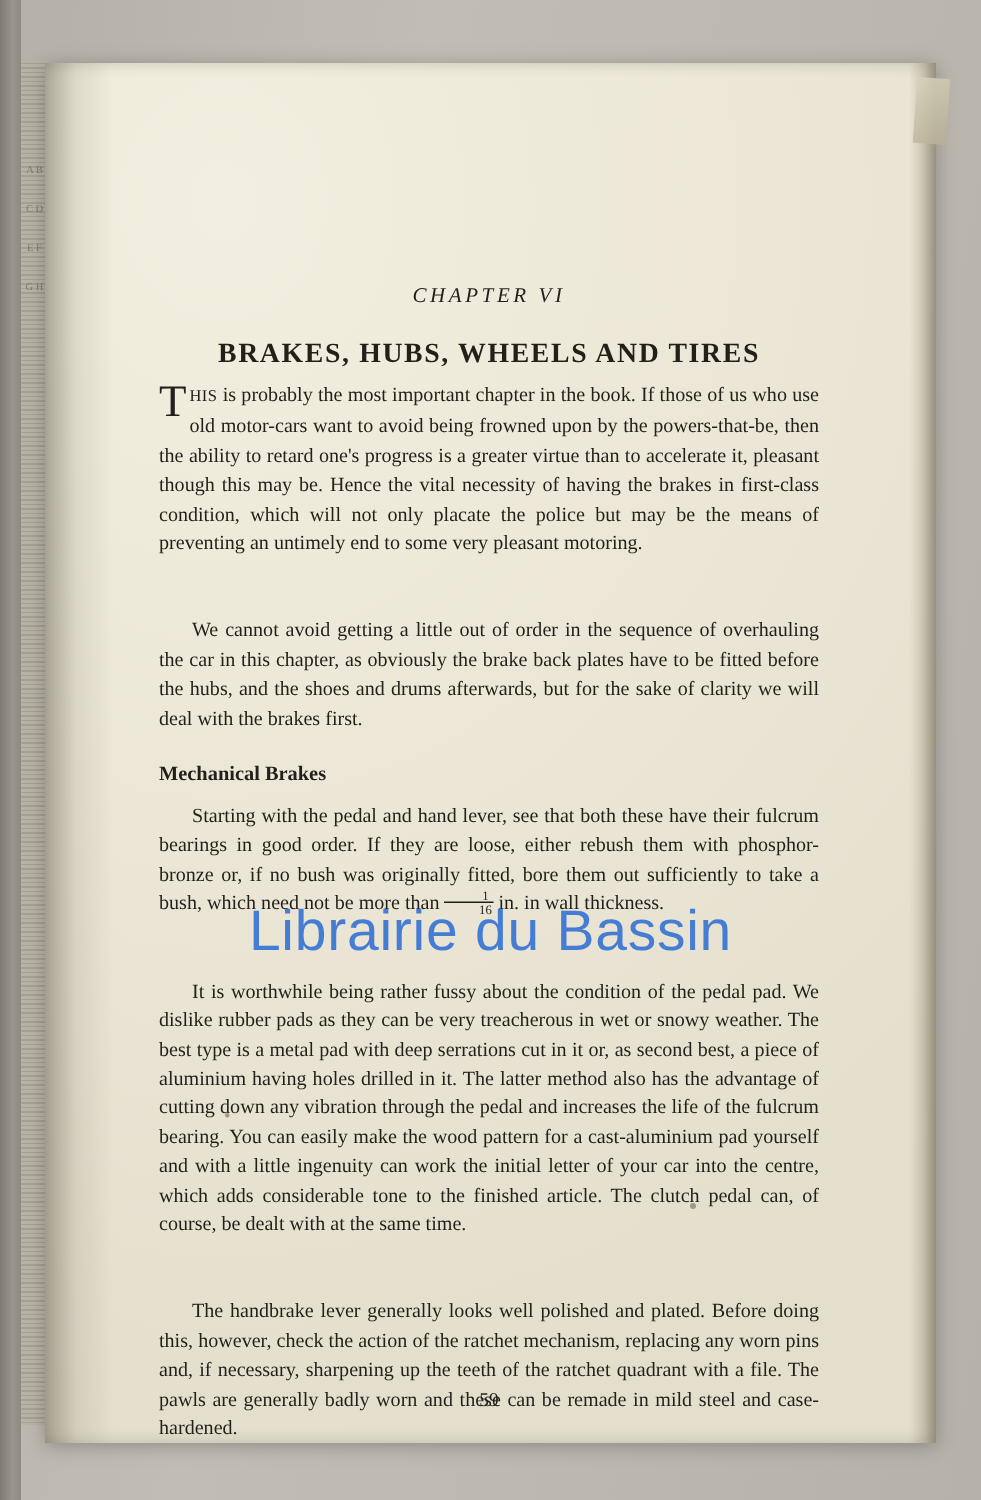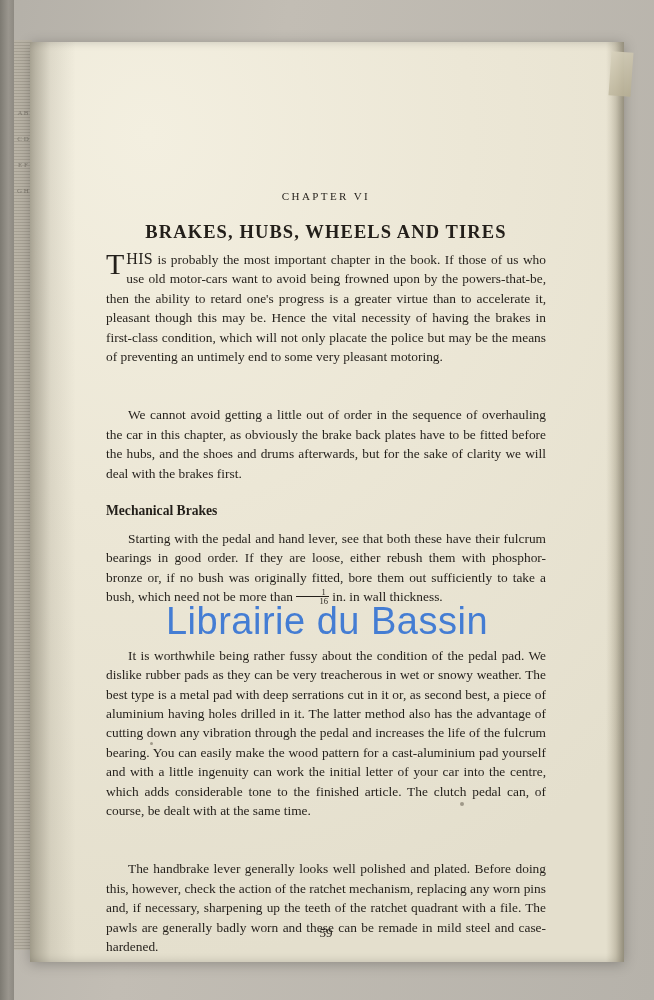--- a/index.html
+++ b/index.html
@@ -79,24 +79,25 @@
   }
   .text-col {
     position: absolute;
     left: 76px;
     top: 148px;
     width: 440px;
     color: #231f1a;
   }
   .chapter-num {
     text-align: center;
-    font-size: 11px;
+    font-size: 14px;
     letter-spacing: 2.4px;
     margin-bottom: 20px;
     font-family: "Liberation Serif", serif;
+    font-style: italic;
   }
   .chapter-title {
     text-align: center;
     font-size: 18.5px;
     font-weight: bold;
     letter-spacing: 1.1px;
     margin-bottom: 6px;
   }
   p {
     margin: 0 0 0 0;
@@ -110,21 +111,21 @@
   .dropcap-para {
     text-indent: 0;
   }
   .dropcap {
     float: left;
     font-size: 30px;
     line-height: 26px;
     padding: 2px 2px 0 0;
     font-family: "Liberation Serif", serif;
   }
-  .smallcaps { font-size: 16px; letter-spacing: .3px; }
+  .smallcaps { font-size: 11px; letter-spacing: .3px; }
   .subhead {
     text-align: left;
     font-weight: bold;
     font-size: 13.6px;
     margin: 20px 0 10px 0;
   }
   .frac {
     display: inline-block;
     font-size: 8.5px;
     line-height: 8px;

